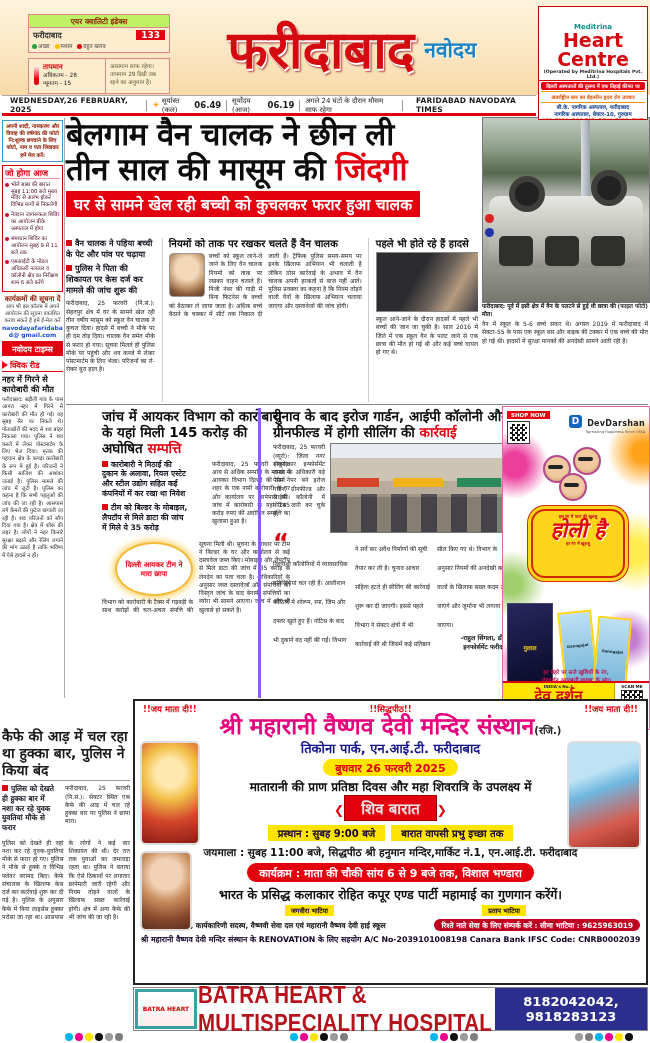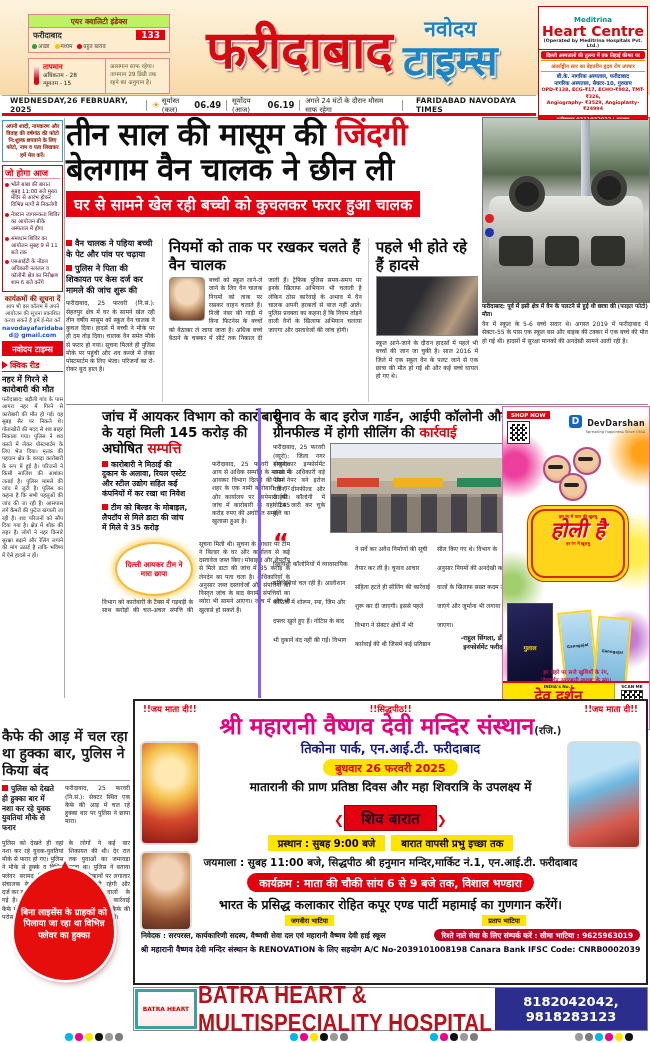--- a/index.html
+++ b/index.html
@@ -21,22 +21,22 @@
   #wx .a{width:62px;padding-top:3px;}
   #wx .a .tt{color:#e3000f;font-weight:bold;font-size:7px;}
   #wx .b{flex:1;border-left:1px solid #d88;padding:3px 3px 0 4px;color:#553;}
   #mast{left:172px;top:8px;width:360px;height:84px;display:flex;align-items:center;justify-content:center;gap:10px;}
   #mast .p1{font-size:52px;font-weight:900;color:#d40a10;line-height:1;text-shadow:1px 2px 0 #fff,2px 3px 2px #a33;}
   #mast .stack{display:flex;flex-direction:column;align-items:center;line-height:1;}
   #mast .p2{font-size:21px;font-weight:900;color:#1b84c4;text-shadow:1px 1px 0 #fff;}
   #mast .p3{font-size:42px;font-weight:900;color:#1b84c4;text-shadow:1px 2px 0 #fff,2px 3px 2px #269;}
   
   #heart{left:538px;top:6px;width:108px;height:112px;background:#fff;border:1.5px solid #c00;font-size:5px;text-align:center;z-index:5;overflow:hidden;}
-  #heart .brand{color:#0a8f86;font-weight:bold;font-size:7px;padding-top:9px;}
-  #heart .hc{color:#d40a10;font-weight:900;font-size:14px;line-height:1;}
+  #heart .brand{color:#0a8f86;font-weight:bold;font-size:7px;padding-top:16px;}
+  #heart .hc{color:#d40a10;font-weight:900;font-size:19px;line-height:1;}
   #heart .op{font-size:4.6px;font-weight:bold;color:#222;border-bottom:1px solid #c00;padding-bottom:1px;}
   #heart .band{background:#e3000f;color:#fff;font-weight:bold;font-size:5px;padding:1px 1px;margin:1px 2px;border-radius:2px;}
   #heart .orng{color:#e05500;font-weight:bold;font-size:5.2px;border-top:1px solid #e90;border-bottom:1px solid #e90;margin:1px 2px;padding:1px 0;}
   #heart .blue{color:#123f8f;font-weight:bold;font-size:5.4px;line-height:1.3;}
   #heart .price{color:#c00;font-weight:bold;font-size:4.8px;line-height:1.35;}
   #heart .ph{background:#e3000f;color:#fff;font-weight:bold;font-size:5px;margin-top:2px;padding:1.5px 0;}
   
   #dateline{left:2px;top:95px;width:534px;height:18px;border-top:1px solid #aaa;display:flex;align-items:center;font-size:7px;}
   #dateline .d{font-weight:bold;font-size:7.5px;letter-spacing:.2px;padding:0 8px;}
   #dateline .sep{width:1px;height:11px;background:#999;margin:0 5px;}
@@ -62,21 +62,21 @@
   .vline{width:1px;background:#aaa;}
   
   #lead{left:66px;top:117px;width:412px;}
   #lead .h1{font-size:31px;font-weight:900;line-height:1.12;color:#0d0d0d;letter-spacing:-.5px;}
   #lead .red{color:#e3000f;}
   #lead .sub{margin-top:5px;background:#e3000f;color:#fff;font-weight:900;font-size:15.5px;padding:2px 8px;display:inline-block;}
   #leadcols{left:66px;top:238px;width:412px;height:164px;display:flex;gap:7px;overflow:hidden;}
   .bul{font-size:8.2px;font-weight:900;line-height:1.3;color:#13131f;margin-bottom:4px;}
   .sq{display:inline-block;width:6px;height:6px;background:#e3000f;margin-right:3px;}
   .body6{font-size:6px;line-height:1.38;color:#222;}
-  .colhead{font-size:15px;font-weight:900;line-height:1.2;color:#0d0d0d;margin-bottom:2px;}
+  .colhead{font-size:10px;font-weight:900;line-height:1.2;color:#0d0d0d;margin-bottom:2px;}
   #lc1{width:92px;}
   #lc2{width:200px;border-left:1px solid #ccc;border-right:1px solid #ccc;padding:0 6px;}
   #lc2 .two{column-count:2;column-gap:6px;}
   .childpic{float:left;width:34px;height:42px;border-radius:4px;margin:1px 4px 2px 0;border:1px solid #999;background:radial-gradient(circle at 50% 35%,#f2d7b8 0 35%,#caa27a 55%,#8a5a3a 80%,#5d3a28);}
   #lc3{width:106px;}
   .incpic{width:100%;height:58px;background:linear-gradient(120deg,#2c2c30 0 40%,#6b625a 60%,#b59a80 75%,#3a3a40);border:1px solid #888;margin:2px 0 3px;}
   
   #leadphoto{left:482px;top:117px;width:166px;height:184px;background:linear-gradient(180deg,#c2cdc2 0%,#8fa08a 16%,#56684e 30%,#a7aca4 40%,#cfcfc9 52%,#9b9b95 78%,#76766f 100%);overflow:hidden;border:1px solid #777;}
   #leadphoto .pole{position:absolute;left:98px;top:0;width:9px;height:90px;background:linear-gradient(90deg,#d8dde2,#9aa2ab);}
   #leadphoto .van{position:absolute;left:6px;top:78px;width:154px;height:72px;background:linear-gradient(#e6e6e2,#b5b5ae 70%,#8f8f88);border-radius:10px;}
@@ -153,21 +153,21 @@
   .blob{width:100%;height:100%;background:#e60d0d;border-radius:50% 50% 48% 52%/58% 58% 42% 42%;box-shadow:0 0 0 2.5px #fff,2px 3px 6px rgba(120,0,0,.5);display:flex;align-items:center;justify-content:center;text-align:center;color:#fff;font-weight:900;font-size:8.6px;line-height:1.35;padding:6px;box-sizing:border-box;}
   .blob:before{content:"";position:absolute;left:46%;top:-7px;border-bottom:10px solid #e60d0d;border-left:5px solid transparent;border-right:5px solid transparent;}
   
   #temple{left:133px;top:699px;width:515px;height:286px;border:2px solid #222;background:#fff;text-align:center;overflow:hidden;box-sizing:border-box;}
   #temple .jai{display:flex;justify-content:space-between;color:#e3000f;font-weight:900;font-size:8.5px;padding:2px 8px 0;}
   #temple .tt{color:#e6007e;font-weight:900;font-size:23px;line-height:1.05;}
   #temple .reg{font-size:10px;color:#222;font-weight:bold;}
   #temple .addr{color:#15158c;font-weight:900;font-size:13px;margin-top:1px;}
   #temple .dpill{display:inline-block;background:#ffe400;border-radius:10px;color:#e3000f;font-weight:900;font-size:11px;padding:1px 12px;margin-top:2px;}
   #temple .occ{font-weight:900;font-size:12px;margin-top:2px;color:#111;}
-  #temple .sbadge{display:inline-block;background:#e3000f;color:#0f172a;font-weight:900;font-size:15px;padding:2px 16px;margin-top:10px;border:1px solid #900;}
+  #temple .sbadge{display:inline-block;background:#e3000f;color:#e5e5e5;font-weight:900;font-size:15px;padding:2px 16px;margin-top:0;border:1px solid #900;}
   #temple .dec{color:#e3000f;font-size:12px;vertical-align:middle;}
   #temple .pills{display:flex;justify-content:center;gap:6px;margin-top:4px;}
   #temple .yp{background:#ffe400;font-weight:900;font-size:10px;padding:1px 10px;color:#103;}
   #temple .jay{font-weight:900;font-size:10.5px;margin-top:4px;color:#111;}
   #temple .prog{display:inline-block;background:#e3000f;color:#fff;border-radius:12px;font-weight:900;font-size:11px;padding:2px 12px;margin-top:4px;}
   #temple .artist{font-weight:900;font-size:12.5px;margin-top:4px;color:#111;}
   #temple .names{display:flex;justify-content:space-between;padding:2px 120px 0 150px;}
   #temple .ytag{background:#ffe400;font-weight:900;font-size:6.5px;padding:1px 6px;color:#103;}
   #temple .niv{display:flex;justify-content:space-between;align-items:center;padding:3px 6px 0;}
   #temple .niv .l{font-weight:900;font-size:7.3px;color:#111;}
@@ -215,21 +215,20 @@
       <div>अधिकतम - 28</div>
       <div>न्यूनतम - 15</div>
     </div>
     <div class="b">आसमान साफ रहेगा। तापमान 29 डिग्री तक रहने का अनुमान है।</div>
   </div>
 
   <div id="mast" class="abs">
     <span class="p1">फरीदाबाद</span>
     <span class="stack">
       <span class="p2">नवोदय</span>
-      <span class="p3">टाइम्स</span>
     </span>
   </div>
 
   <div id="heart" class="abs">
     <div class="brand">Meditrina</div>
     <div class="hc">Heart Centre</div>
     <div class="op">(Operated by Meditrina Hospitals Pvt. Ltd.)</div>
     <div class="band">दिल्ली अस्पतालों की तुलना में एक तिहाई कीमत पर</div>
     <div class="orng">अंतर्राष्ट्रीय स्तर का बेहतरीन हृदय रोग उपचार</div>
     <div class="blue">बी.के. नागरिक अस्पताल, फरीदाबाद</div>
@@ -270,22 +269,22 @@
       <div class="mail">navodayafaridabad@ gmail.com</div>
     </div>
     <div class="ntlogo">नवोदय टाइम्स</div>
     <div class="qrtab">क्विक रीड</div>
     <div class="qrh">नहर में गिरने से कारोबारी की मौत</div>
     <div class="qrb jst">फरीदाबाद: बड़ौली गांव के पास आगरा नहर में गिरने से कारोबारी की मौत हो गई। वह सुबह सैर पर निकले थे। गोताखोरों की मदद से शव बाहर निकाला गया। पुलिस ने शव कब्जे में लेकर पोस्टमार्टम के लिए भेज दिया। मृतक की पहचान क्षेत्र के कपड़ा कारोबारी के रूप में हुई है। परिजनों ने किसी साजिश की आशंका जताई है। पुलिस मामले की जांच में जुटी है। पुलिस का कहना है कि सभी पहलुओं की जांच की जा रही है। आसपास लगे कैमरों की फुटेज खंगाली जा रही है। शव परिजनों को सौंप दिया गया है। क्षेत्र में शोक की लहर है। लोगों ने नहर किनारे सुरक्षा बढ़ाने और रेलिंग लगाने की मांग उठाई है ताकि भविष्य में ऐसे हादसे न हों।</div>
   </div>
   <div class="vline abs" style="left:64px;top:118px;height:580px;"></div>
 
   <div id="lead" class="abs">
+    <div class="h1"><span>बेलगाम वैन चालक ने छीन ली</span></div>
     <div class="h1"><span>तीन साल की मासूम की </span><span class="red">जिंदगी</span></div>
-    <div class="h1"><span>बेलगाम वैन चालक ने छीन ली</span></div>
     <div class="sub">घर से सामने खेल रही बच्ची को कुचलकर फरार हुआ चालक</div>
   </div>
 
   <div id="leadcols" class="abs">
     <div id="lc1">
       <div class="bul"><span class="sq"></span><span>वैन चालक ने पहिया बच्ची के पेट और पांव पर चढ़ाया</span></div>
       <div class="bul"><span class="sq"></span><span>पुलिस ने पिता की शिकायत पर केस दर्ज कर मामले की जांच शुरू की</span></div>
       <div class="body6 jst">फरीदाबाद, 25 फरवरी (नि.सं.): सेहतपुर क्षेत्र में घर के सामने खेल रही तीन वर्षीय मासूम को स्कूल वैन चालक ने कुचल दिया। हादसे में बच्ची ने मौके पर ही दम तोड़ दिया। चालक वैन समेत मौके से फरार हो गया। सूचना मिलते ही पुलिस मौके पर पहुंची और शव कब्जे में लेकर पोस्टमार्टम के लिए भेजा। परिजनों का रो-रोकर बुरा हाल है।</div>
     </div>
     <div id="lc2">
@@ -396,23 +395,20 @@
   <div id="hook" class="abs">
     <div class="h">कैफे की आड़ में चल रहा था हुक्का बार, पुलिस ने किया बंद</div>
     <div class="row">
       <div class="s">
         <div class="bul"><span class="sq"></span><span>पुलिस को देखते ही हुक्का बार में नशा कर रहे युवक युवतियां मौके से फरार</span></div>
       </div>
       <div class="b body6 jst">फरीदाबाद, 25 फरवरी (नि.सं.): सेक्टर स्थित एक कैफे की आड़ में चल रहे हुक्का बार पर पुलिस ने छापा मारा।</div>
     </div>
     <div class="two body6 jst">पुलिस को देखते ही वहां नशा कर रहे युवक-युवतियां मौके से फरार हो गए। पुलिस ने मौके से हुक्के व विभिन्न फ्लेवर बरामद किए। कैफे संचालक के खिलाफ केस दर्ज कर कार्रवाई शुरू कर दी गई है। पुलिस के अनुसार कैफे में बिना लाइसेंस हुक्का परोसा जा रहा था। आसपास के लोगों ने कई बार शिकायत की थी। देर रात तक युवाओं का जमावड़ा रहता था। पुलिस ने बताया कि ऐसे ठिकानों पर लगातार छापेमारी जारी रहेगी और नियम तोड़ने वालों के खिलाफ सख्त कार्रवाई होगी। क्षेत्र में अन्य कैफे की भी जांच की जा रही है।</div>
   </div>
-  <div class="blobwrap">
-    <div class="blob">बिना लाइसेंस के ग्राहकों को पिलाया जा रहा था विभिन्न फ्लेवर का हुक्का</div>
-  </div>
 
   <div id="temple" class="abs">
     <div class="jai">
       <span>!!जय माता दी!!</span>
       <span>!!सिद्धपीठ!!</span>
       <span>!!जय माता दी!!</span>
     </div>
     <div class="tt"><span>श्री महारानी वैष्णव देवी मन्दिर संस्थान</span><span class="reg">(रजि.)</span></div>
     <div class="addr">तिकोना पार्क, एन.आई.टी. फरीदाबाद</div>
     <div><span class="dpill">बुधवार 26 फरवरी 2025</span></div>

